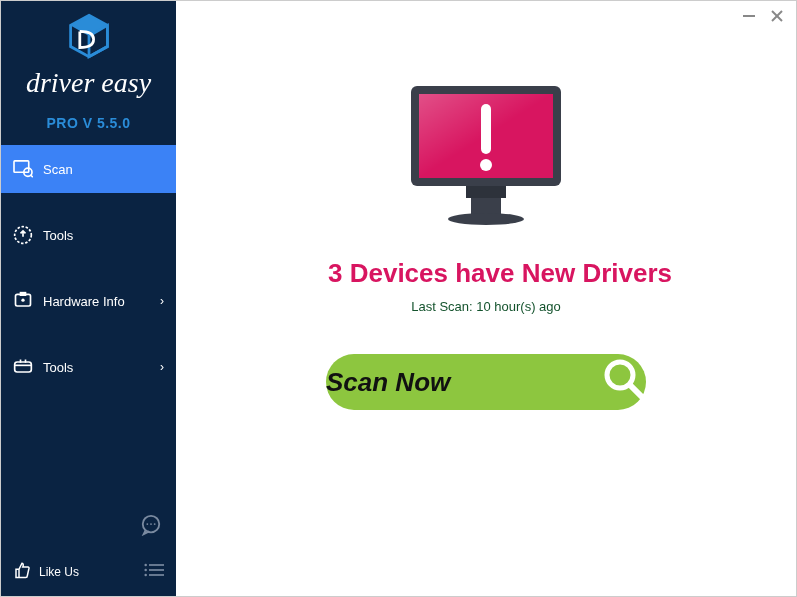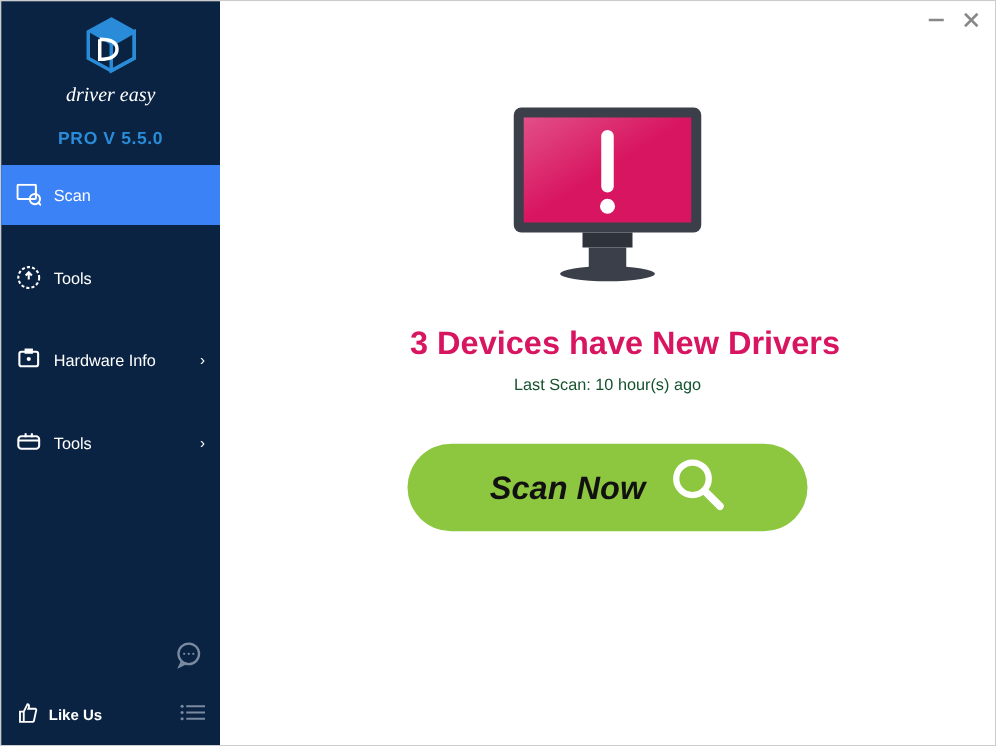--- a/index.html
+++ b/index.html
@@ -1,38 +1,38 @@
 <!DOCTYPE html>
 <html><head>
   <meta charset="utf-8">
   <style>
     * { margin: 0; padding: 0; box-sizing: border-box; }
     body { font-family: Arial, sans-serif; width: 797px; height: 597px; overflow: hidden; }
     .app { display: flex; width: 100%; height: 100%; border: 1px solid #ccc; }
     .sidebar { width: 175px; background: #0a2342; color: #fff; display: flex; flex-direction: column; position: relative; }
     .logo-area { padding: 12px 0 8px 0; text-align: center; }
     .logo-icon { margin-bottom: 4px; }
-    .brand { font-style: italic; font-family: Georgia, serif; font-size: 16px; color: #fff; }
+    .brand { font-style: italic; font-family: Georgia, serif; font-size: 28px; color: #fff; }
     .version { color: #2a8cd8; font-size: 14px; font-weight: bold; letter-spacing: 0.5px; margin-top: 16px; }
     .nav { margin-top: 6px; }
     .nav-item { display: flex; align-items: center; padding: 14px 12px; font-size: 13px; cursor: pointer; position: relative; margin-bottom: 18px; }
     .nav-item.active { background: #3b82f6; }
     .nav-item .icon { width: 20px; height: 20px; margin-right: 10px; display: flex; align-items: center; justify-content: center; }
     .nav-item .chev { margin-left: auto; font-size: 12px; }
-    .bottom-bar { margin-top: auto; padding: 10px 12px 14px; display: flex; align-items: center; gap: 8px; font-size: 12px; font-weight: bold; }
+    .bottom-bar { margin-top: auto; padding: 10px 12px 14px; display: flex; align-items: center; gap: 8px; font-size: 12px; }
     .chat-icon { position: absolute; bottom: 56px; right: 14px; }
     .hamburger-icon { margin-left: auto; }
     .main { flex: 1; background: #fff; position: relative; display: flex; flex-direction: column; align-items: center; }
     .titlebar { position: absolute; top: 8px; right: 12px; display: flex; gap: 14px; }
     .tb-btn { cursor: pointer; color: #888; }
     .content { margin-top: 80px; display: flex; flex-direction: column; align-items: center; }
     .monitor-wrap { position: relative; width: 170px; }
     .headline { color: #d81560; font-size: 26px; font-weight: bold; margin-top: 28px; margin-left: 28px; }
     .lastscan { color: #14532d; font-size: 13px; margin-top: 10px; }
-    .scan-btn { margin-top: 40px; background: #8dc63f; color: #111; border: none; border-radius: 35px; width: 320px; height: 70px; display: flex; align-items: center; justify-content: center; gap: 20px; font-size: 26px; font-weight: bold; cursor: pointer; font-style: italic; }
+    .scan-btn { margin-top: 40px; background: #8dc63f; color: #111; border: none; border-radius: 35px; width: 320px; height: 56px; display: flex; align-items: center; justify-content: space-between; gap: 20px; font-size: 26px; font-weight: bold; cursor: pointer; font-style: italic; }
     .scan-btn .mag { }
   </style>
 </head>
 <body>
 
 <div class="app">
   <div class="sidebar">
     <div class="logo-area">
       <div class="logo-icon">
         <svg width="46" height="46" viewBox="0 0 100 100">

